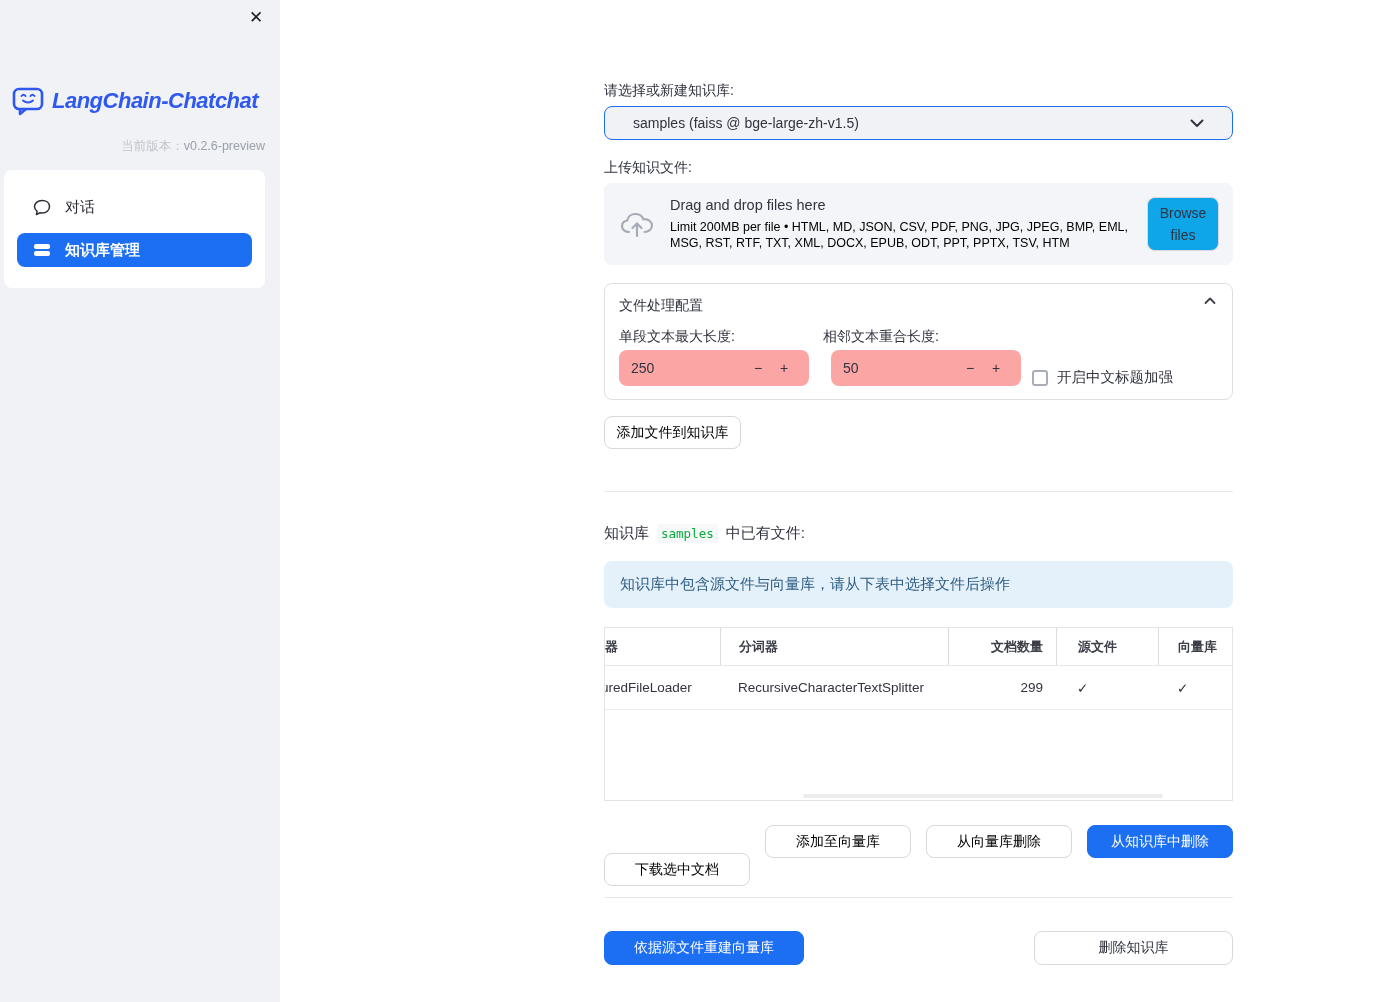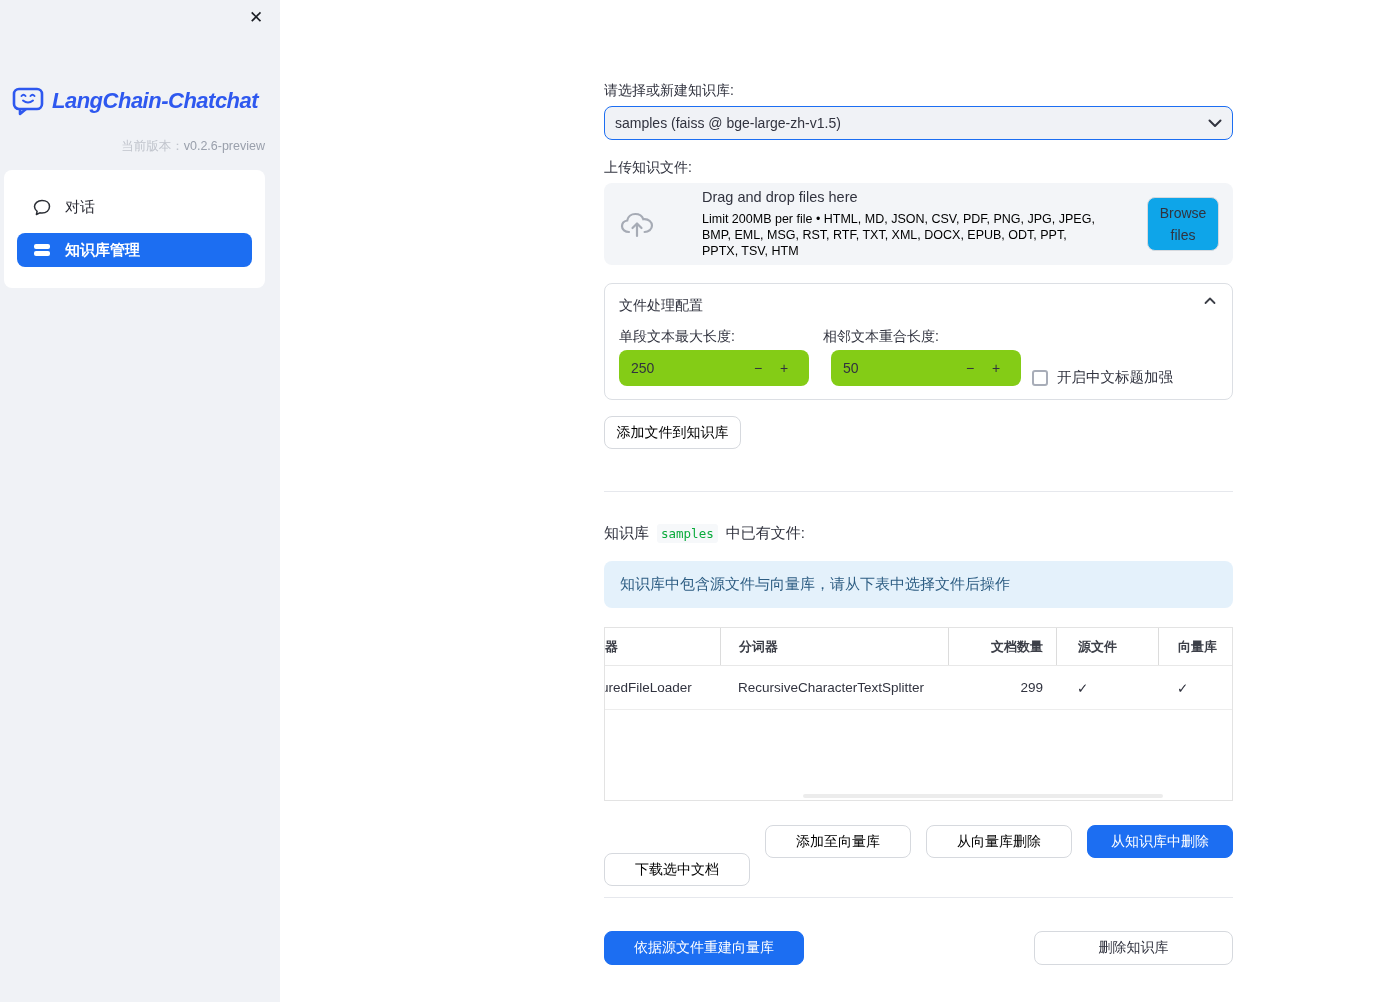--- a/index.html
+++ b/index.html
@@ -22,38 +22,38 @@
   .nav-item .nav-label { font-size:15px; color:#262730; }
   .nav-item.selected { background:#1c6ef2; }
   .nav-item.selected .nav-label { color:#ffffff; font-weight:bold; }
 
   
   #main { position:absolute; left:604px; top:0; width:629px; height:1002px; }
   .field-label { position:absolute; left:0; font-size:14px; color:#31333f; }
 
   .selectbox { position:absolute; left:0; top:106px; width:629px; height:34px; background:#f0f2f6;
     border:1px solid #1c6ef2; border-radius:8px; display:flex; align-items:center;
-    padding:0 10px; cursor:pointer; }
+    padding:0 28px; cursor:pointer; }
   .selectbox .sel-value { flex:1; font-size:14px; color:#31333f; }
 
   .uploader { position:absolute; left:0; top:183px; width:629px; height:82px; background:#f3f5f8;
-    border-radius:8px; display:flex; align-items:center; padding:0 14px 0 16px;gap:32px; }
+    border-radius:8px; display:flex; align-items:center; padding:0 14px 0 16px; }
   .up-texts { flex:1; margin-left:16px; padding-right:10px; }
   .drag-text { font-size:14.5px; color:#31333f; margin-bottom:6px; }
   .limit-text { font-size:12.5px; color:#000000; line-height:16px; max-width:478px; }
   .browse-btn { width:72px; height:54px; background:#0ea5e9; border:1px solid #d6d9de; border-radius:8px;
     font-size:14px; color:#31333f; display:flex; align-items:center; justify-content:center;
     text-align:center; line-height:22px; cursor:pointer; }
 
   .config-box { position:absolute; left:0; top:283px; width:629px; height:117px; background:#ffffff;
     border:1px solid #dcdfe4; border-radius:8px; }
   .config-title { position:absolute; left:14px; top:13px; font-size:14px; color:#31333f; }
   .collapse-icon { position:absolute; right:16px; top:13px; cursor:pointer; }
   .cfg-label { position:absolute; top:44px; font-size:14px; color:#31333f; }
-  .num-input { position:absolute; top:66px; width:190px; height:36px; background:#84cc16; border-radius:8px;
+  .num-input { position:absolute; top:66px; width:190px; height:36px; background:#fca5a5; border-radius:8px;
     display:flex; align-items:center; padding:0 12px; }
   .num-value { flex:1; font-size:14px; color:#31333f; }
   .step-btn { width:26px; text-align:center; font-size:14px; color:#31333f; cursor:pointer; }
   .checkbox-row { position:absolute; left:427px; top:84px; display:flex; align-items:center; gap:9px; cursor:pointer;justify-content:center; }
   .checkbox { width:16px; height:16px; border:2px solid #a8adb8; border-radius:3px; background:#ffffff; }
   .checkbox-label { font-size:14.5px; color:#31333f; }
 
   .btn { border-radius:8px; font-size:14px; display:flex; align-items:center; justify-content:center; cursor:pointer; }
   .btn.disabled { background:#ffffff; border:1px solid #d6d9de; color:#000000; }
   .btn.secondary { background:#ffffff; border:1px solid #d6d9de; color:#31333f; }

